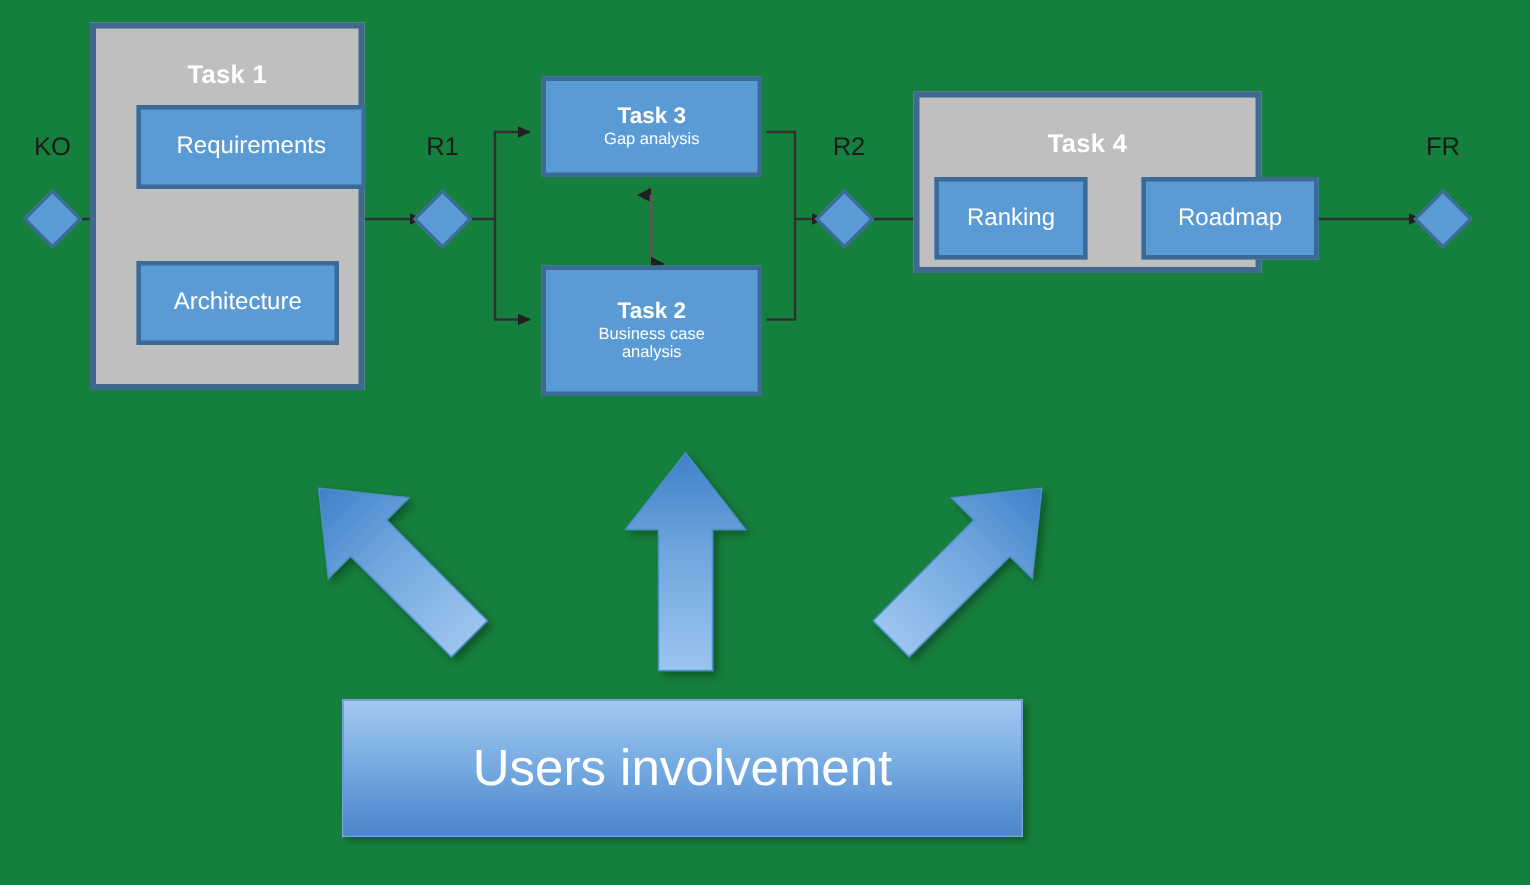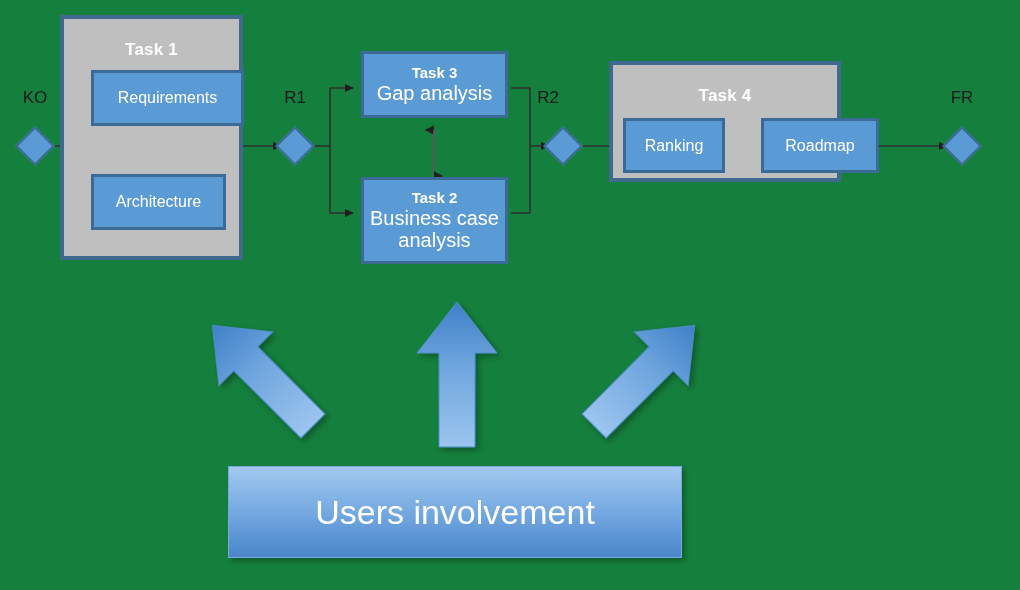--- a/index.html
+++ b/index.html
@@ -56,21 +56,21 @@
     color: #ffffff;
     text-align: center;
     line-height: 1.12;
   }
   .proc-box .ttl {
     font-weight: bold;
     font-size: 15px;
   }
   .proc-box .sub {
     font-weight: normal;
-    font-size: 20px;
+    font-size: 11px;
     text-align: right;
   }
   .proc-box .plain {
     font-weight: normal;
     font-size: 16px;
   }
   
   .diamond {
     position: absolute;
     width: 28px;
@@ -225,21 +225,21 @@
     <span class="plain">Roadmap</span>
   </div>
 
   <div class="diamond" style="left:21px; top:132px;"></div>
   <div class="milestone-label" style="left:5px; top:88px; width:60px;text-align:center;">KO</div>
 
   <div class="diamond" style="left:281px; top:132px;"></div>
   <div class="milestone-label" style="left:265px; top:88px; width:60px;">R1</div>
 
   <div class="diamond" style="left:549px; top:132px;"></div>
-  <div class="milestone-label" style="left:518px; top:88px; width:60px;">R2</div>
+  <div class="milestone-label" style="left:536px; top:88px; width:60px;">R2</div>
 
   <div class="diamond" style="left:948px; top:132px;"></div>
   <div class="milestone-label" style="left:932px; top:88px; width:60px;">FR</div>
 
   <div class="users-bar" style="left:228px; top:466px; width:454px; height:92px;">
     <span>Users involvement</span>
   </div>
 
 </div>
 

